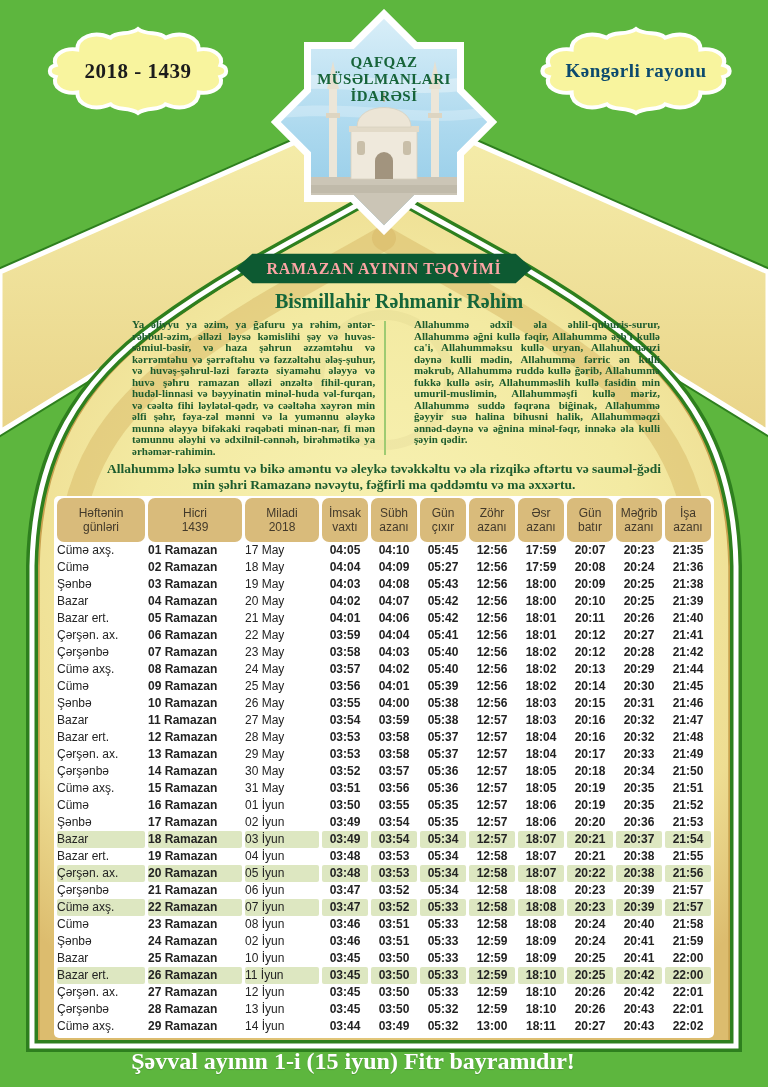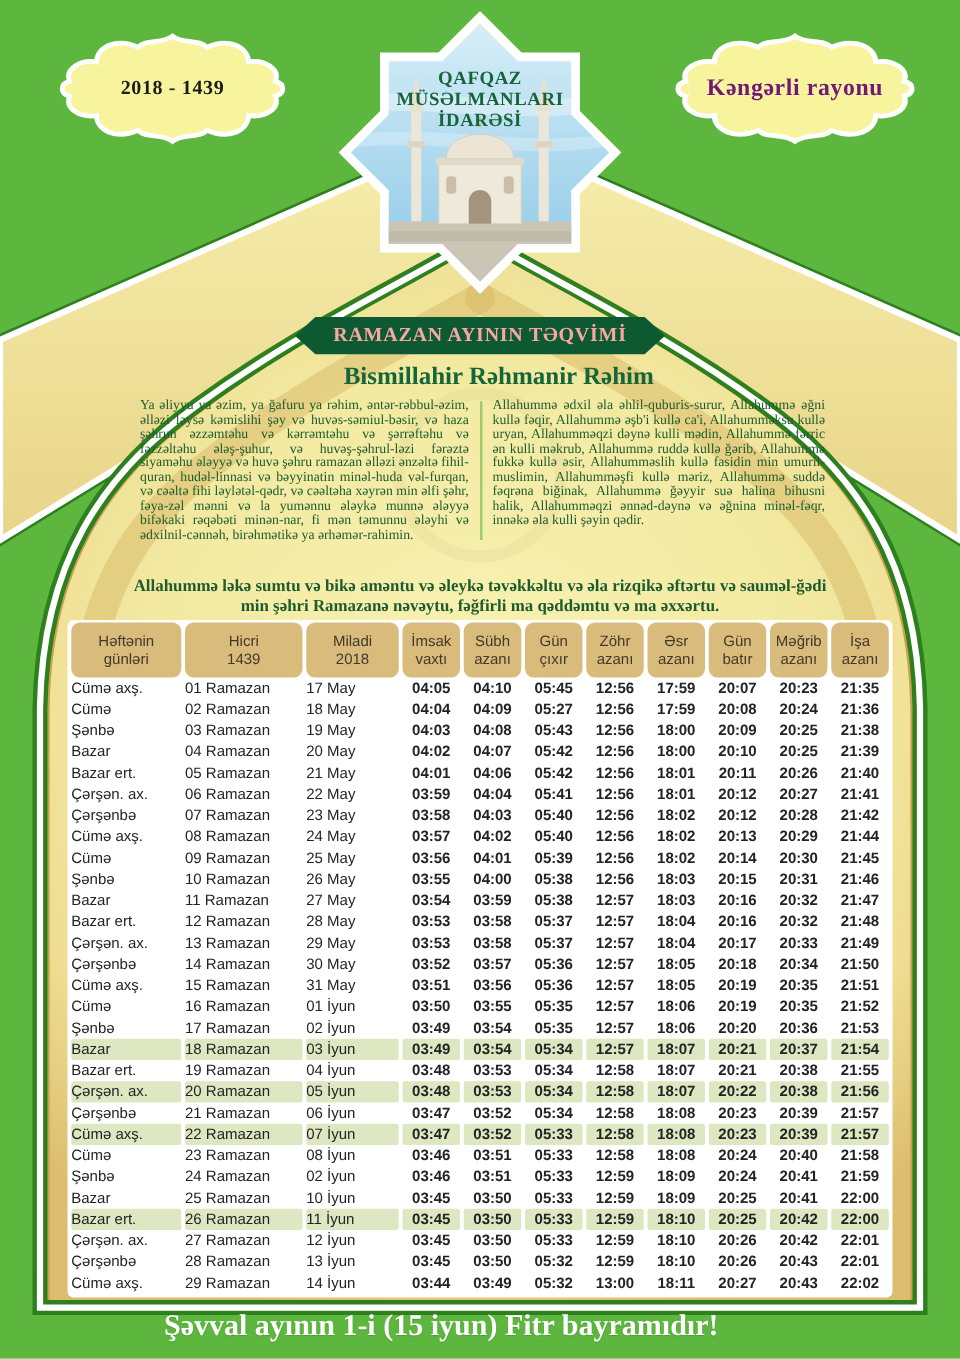--- a/index.html
+++ b/index.html
@@ -9,23 +9,23 @@
     font-family:"Liberation Sans","DejaVu Sans",sans-serif;
   }
   .abs{position:absolute;}
   svg{display:block;}
 
   
   .badge{position:absolute; width:196px; height:90px;}
   .badge .badge-label{
     position:absolute; inset:0; display:flex; align-items:center; justify-content:center;
     font-family:"Liberation Serif","DejaVu Serif",serif; font-weight:bold;
-    font-size:16px; color:#1c1c1c; letter-spacing:.5px;
-  }
-  .badge.right .badge-label{font-size:19px; color:#701a75;}
+    font-size:21px; color:#1c1c1c; letter-spacing:.5px;
+  }
+  .badge.right .badge-label{font-size:19px; color:#0c4a6e;}
 
   
   .star{position:absolute; left:271px; top:9px; width:226px; height:226px;}
 
   
   .banner{
     position:absolute; left:236px; top:252px; width:296px; height:33px;
     background:#0d5a32;
     clip-path:polygon(0 50%, 5.5% 5%, 94.5% 5%, 100% 50%, 94.5% 95%, 5.5% 95%);
     display:flex; align-items:center; justify-content:center;
@@ -39,22 +39,22 @@
     position:absolute; left:0; top:290px; width:768px; text-align:center;
     font-family:"Liberation Serif","DejaVu Serif",serif; font-weight:bold;
     font-size:20px; color:#15663a;padding-left:15px;
   }
 
   .dua-cols{
     position:absolute; left:112px; top:319px; width:548px;
     display:flex; align-items:stretch;
   }
   .dua{
-    font-family:"Liberation Serif","DejaVu Serif",serif; font-weight:normal;
-    font-size:11px; line-height:11.5px; color:#1d5c2e; text-align:justify;
+    font-family:"Liberation Serif","DejaVu Serif",serif; font-weight:bold;
+    font-size:11px; line-height:11.5px; color:#1d5c2e; text-align:justify;margin-left:20px;
   }
   .dua.left{width:263px;}
   .dua.right{width:266px;}
   .dua-divider{width:2px; background:#9ecb72; margin:2px 8px 2px 9px;}
 
   .dua-center{
     position:absolute; left:106px; top:461px; width:556px; text-align:center;
     font-family:"Liberation Serif","DejaVu Serif",serif; font-weight:bold;
     font-size:13.5px; line-height:16px; color:#1d5c2e;
   }
@@ -71,21 +71,21 @@
   table.times th{
     background:#d9bb7b; border-radius:7px; height:44px; padding:0;
     font-weight:normal; font-size:12px; line-height:14.5px; color:#42392a;
     vertical-align:middle; text-align:center;
   }
   table.times td{
     height:17px; padding:0; font-size:12px; line-height:17px; color:#232323;
     white-space:nowrap; overflow:hidden;
   }
   td.c-week{text-align:left; padding-left:5px;}
-  td.c-hicri{text-align:left; padding-left:10px;}
+  td.c-hicri{text-align:left; padding-left:10px;font-weight:bold;}
   td.c-miladi{text-align:left; padding-left:9px;}
   td.c-time{text-align:center; font-weight:bold; font-size:12.5px; color:#050505;}
   tr.hl td{background:#dde7c1; border-radius:2px;}
 
   .footer{
     position:absolute; left:0; top:1048px; width:706px; text-align:center;
     font-family:"Liberation Serif","DejaVu Serif",serif; font-weight:bold;
     font-size:24px; color:#ffffff; text-shadow:0 1px 1px rgba(0,0,0,.15);
   }
 </style>

